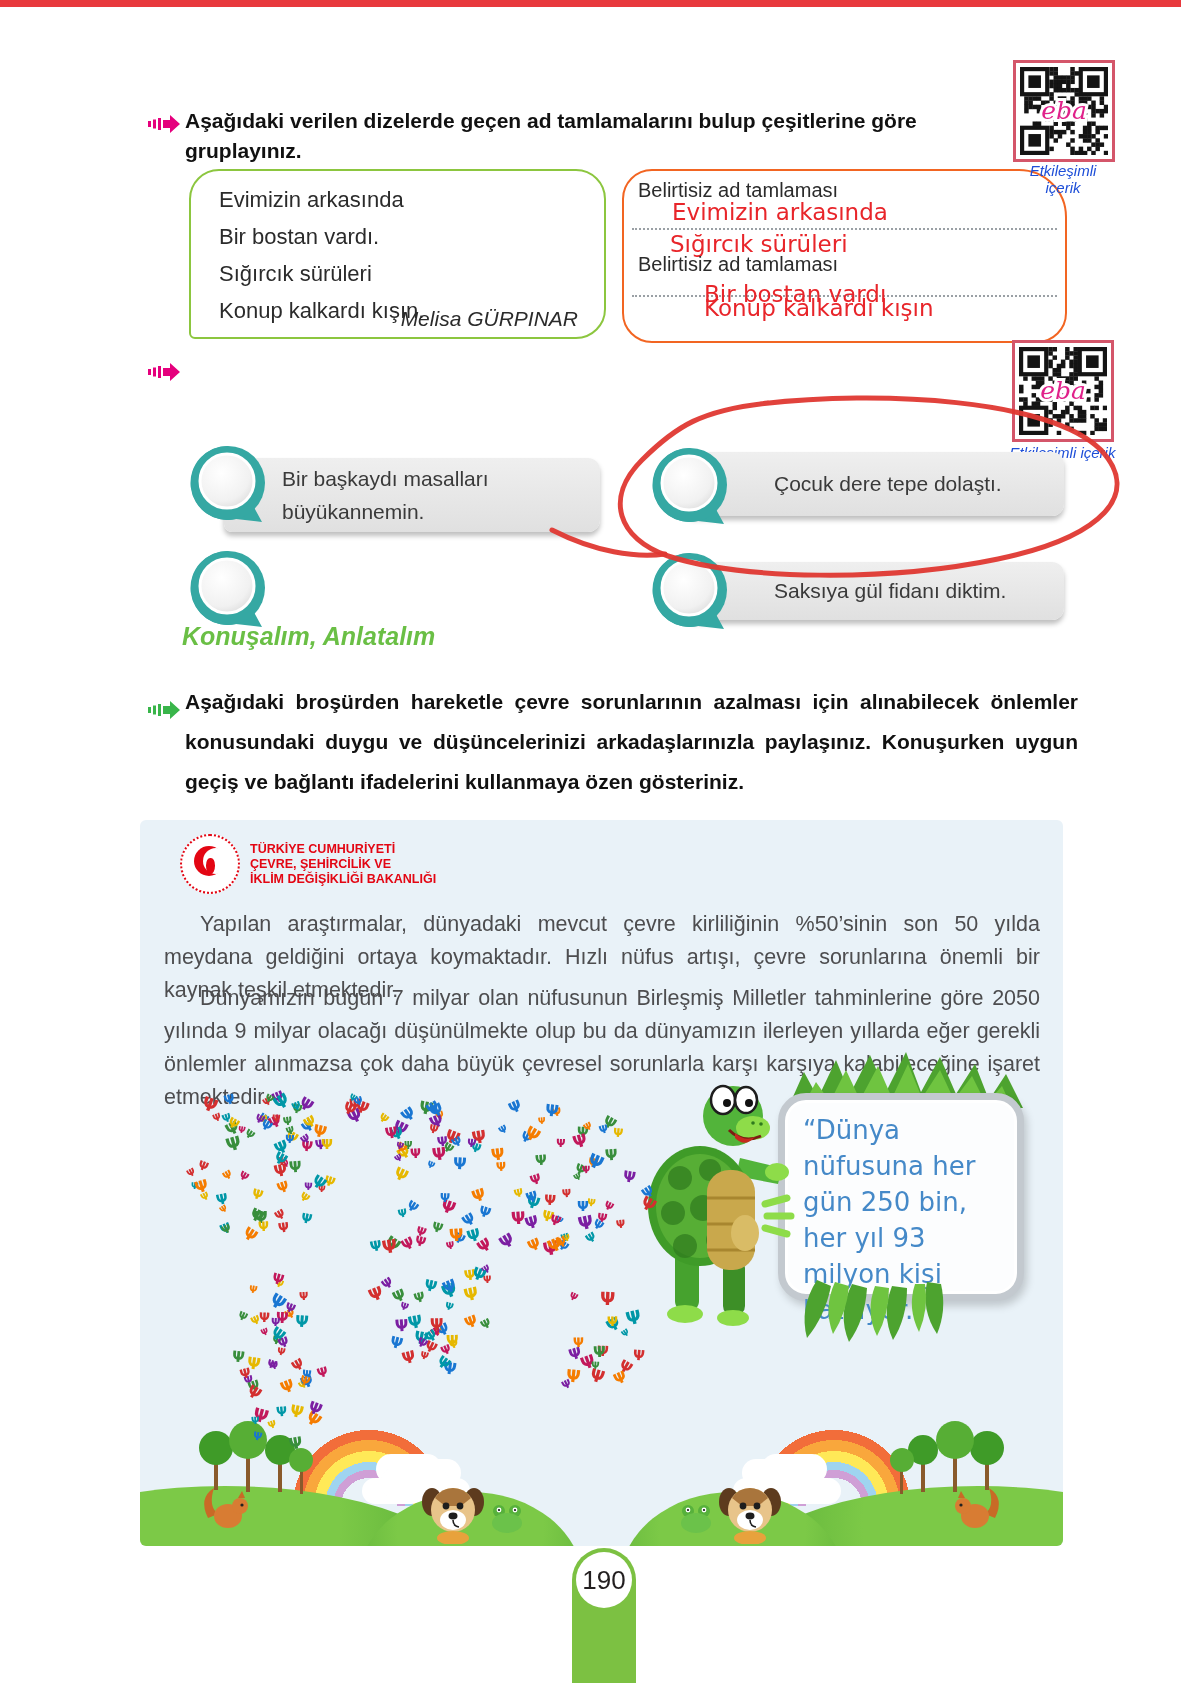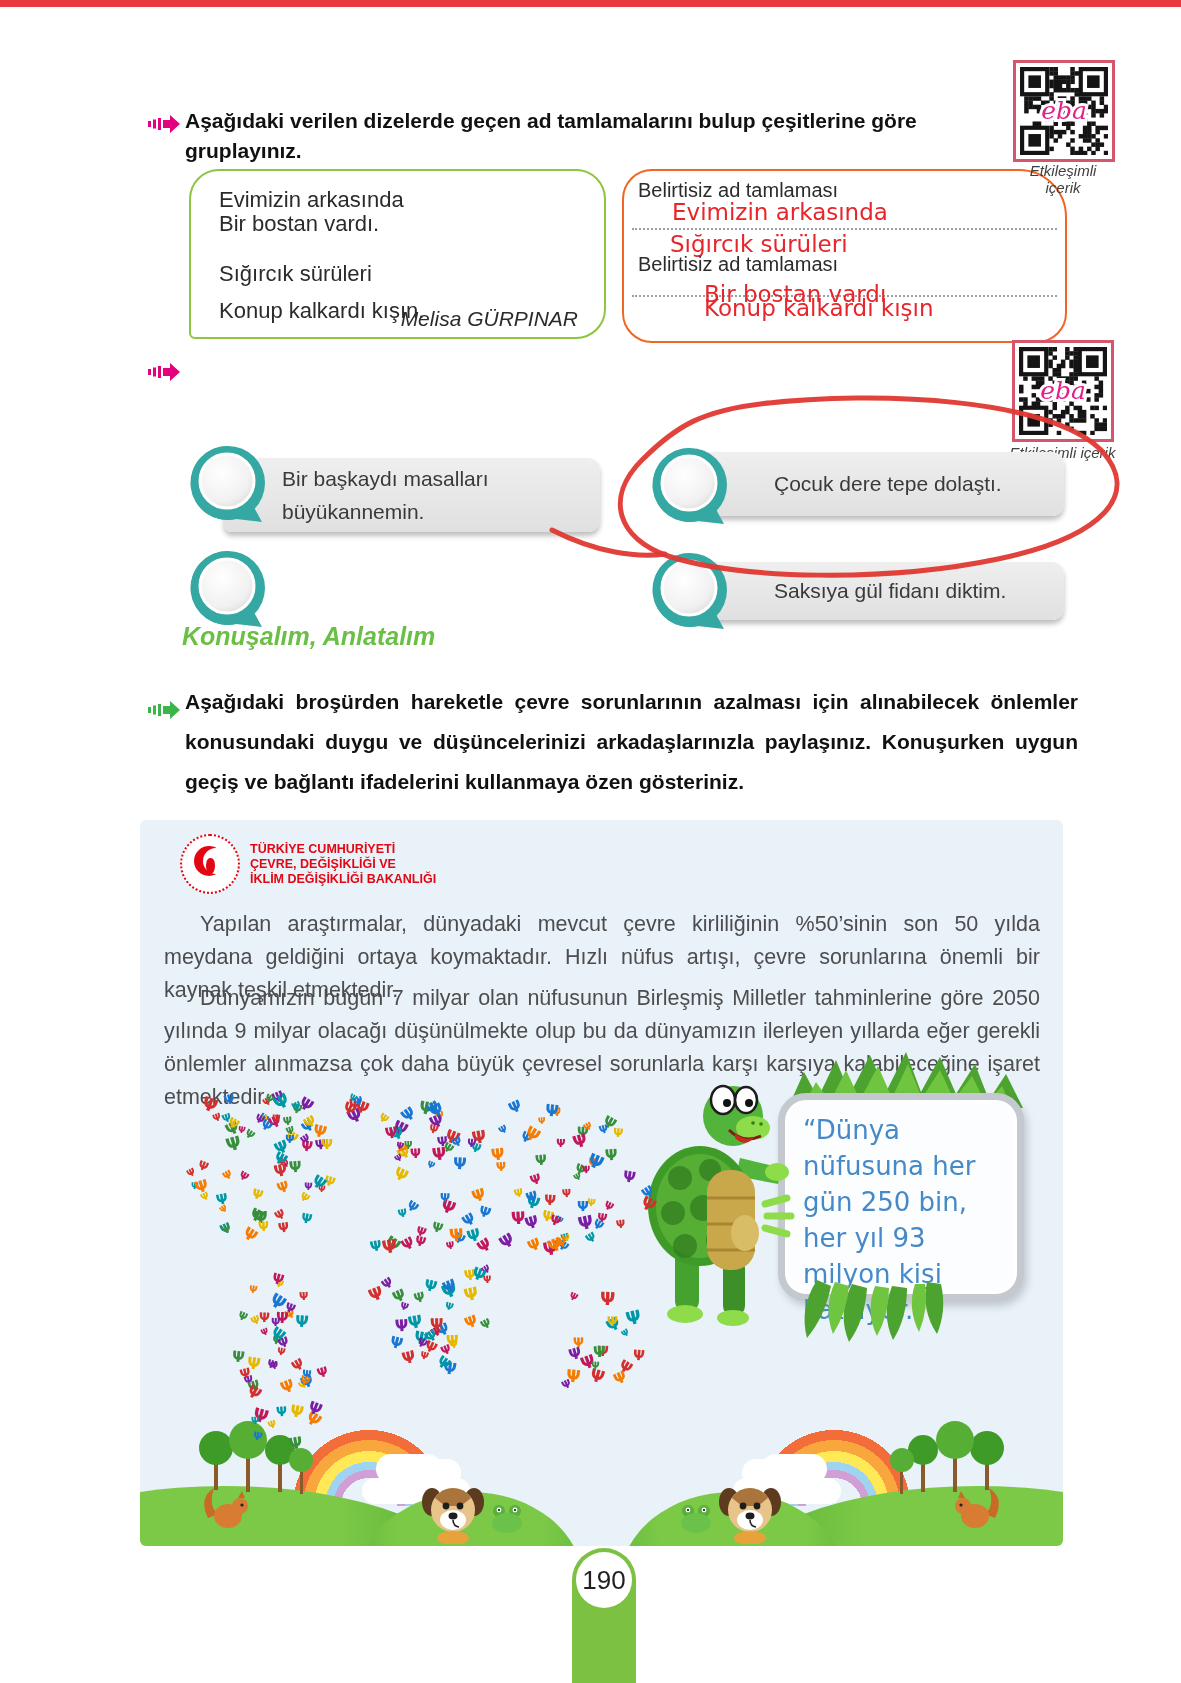--- a/index.html
+++ b/index.html
@@ -25,21 +25,21 @@
   .answer-box{position:absolute;left:622px;top:169px;width:441px;height:170px;
               border:2.5px solid #f26522;border-radius:30px 48px 30px 30px;background:#fff;}
   .ab-label{position:absolute;left:14px;font-size:20px;color:#2b2b2b;white-space:nowrap;}
   .hand{position:absolute;font-size:23px;color:#e8252a;white-space:nowrap;
         font-family:"DejaVu Sans",sans-serif;}
   .dotline{position:absolute;left:8px;right:8px;border-top:2px dotted #9aa0a5;}
 
   
   .qr{position:absolute;background:#fff;border:3px solid #d4566a;padding:4px;}
   .qr svg{display:block;}
-  .qr-label{position:absolute;font-size:15px;font-style:italic;color:#404040;text-align:center;line-height:17px;}
+  .qr-label{position:absolute;font-size:15px;font-style:italic;color:#1d4ed8;text-align:center;line-height:17px;}
 
   
   .opt-bar{position:absolute;background:linear-gradient(#efefef,#e0e0e0);
            border-radius:8px 12px 12px 8px;box-shadow:0 4px 5px rgba(0,0,0,.25);
            display:flex;align-items:center;font-size:21px;color:#3a3a3a;}
   .opt-pin{position:absolute;width:84px;height:88px;}
 
   
   .section-heading{position:absolute;left:182px;top:622px;font-size:25px;font-weight:bold;
                    font-style:italic;color:#6abf45;}
@@ -115,21 +115,21 @@
         <rect x="0" y="7" width="3" height="6"></rect>
         <rect x="5" y="5.5" width="3" height="9"></rect>
         <rect x="10" y="4" width="3" height="12"></rect>
         <path d="M15 6h7V1l10 9-10 9v-5h-7z"></path>
       </g>
   </svg>
   <div class="inst" style="left:185px;top:106px;width:810px">Aşağıdaki verilen dizelerde geçen ad tamlamalarını bulup çeşitlerine göre gruplayınız.</div>
 
   <div class="poem-box">
     <div class="poem-line" style="top:16px">Evimizin arkasında</div>
-    <div class="poem-line" style="top:40px">Bir bostan vardı.</div>
+    <div class="poem-line" style="top:53px">Bir bostan vardı.</div>
     <div class="poem-line" style="top:90px">Sığırcık sürüleri</div>
     <div class="poem-line" style="top:127px">Konup kalkardı kışın.</div>
     <div class="poem-author">Melisa GÜRPINAR</div>
   </div>
 
   <div class="answer-box">
     <div class="ab-label" style="top:8px">Belirtisiz ad tamlaması</div>
     <div class="hand" style="left:48px;top:28px">Evimizin arkasında</div>
     <div class="dotline" style="top:57px"></div>
     <div class="hand" style="left:46px;top:60px">Sığırcık sürüleri</div>
@@ -498,21 +498,21 @@
   </svg>
   <div class="inst inst2" style="left:185px;top:682px;width:893px;text-align:justify">Aşağıdaki broşürden hareketle çevre sorunlarının azalması için alınabilecek önlemler konusundaki duygu ve düşüncelerinizi arkadaşlarınızla paylaşınız. Konuşurken uygun geçiş ve bağlantı ifadelerini kullanmaya özen gösteriniz.</div>
 
   <div class="brochure">
     <div class="emblem">
       <div class="crescent"></div>
       <div class="tulip"></div>
     </div>
     <div class="ministry-text">
       <div>TÜRKİYE CUMHURİYETİ</div>
-      <div>ÇEVRE, DEĞİŞİKLİĞİ VE</div>
+      <div>ÇEVRE, ŞEHİRCİLİK VE</div>
       <div>İKLİM DEĞİŞİKLİĞİ BAKANLIĞI</div>
     </div>
 
     <div class="bro-para" style="top:88px">Yapılan araştırmalar, dünyadaki mevcut çevre kirliliğinin %50’sinin son 50 yılda meydana geldiğini ortaya koymaktadır. Hızlı nüfus artışı, çevre sorunlarına önemli bir kaynak teşkil etmektedir.</div>
     <div class="bro-para" style="top:162px">Dünyamızın bugün 7 milyar olan nüfusunun Birleşmiş Milletler tahminlerine göre 2050 yılında 9 milyar olacağı düşünülmekte olup bu da dünyamızın ilerleyen yıllarda eğer gerekli önlemler alınmazsa çok daha büyük çevresel sorunlarla karşı karşıya kalabileceğine işaret etmektedir.</div>
 
     <svg style="position:absolute;left:648px;top:232px" width="235" height="56" viewBox="0 0 235 56">
       <path fill="#4da32f" d="M0,56 L16,20 L30,46 L48,8 L62,42 L82,3 L98,40 L118,0 L133,40 L152,5 L168,42 L187,12 L201,48 L218,22 L235,56 Z"></path>
       <path fill="#6fc440" d="M14,56 L28,30 L42,50 L58,18 L72,48 L90,14 L104,46 L120,12 L134,46 L152,18 L166,48 L184,24 L198,52 L214,34 L224,56 Z"></path>
     </svg>

